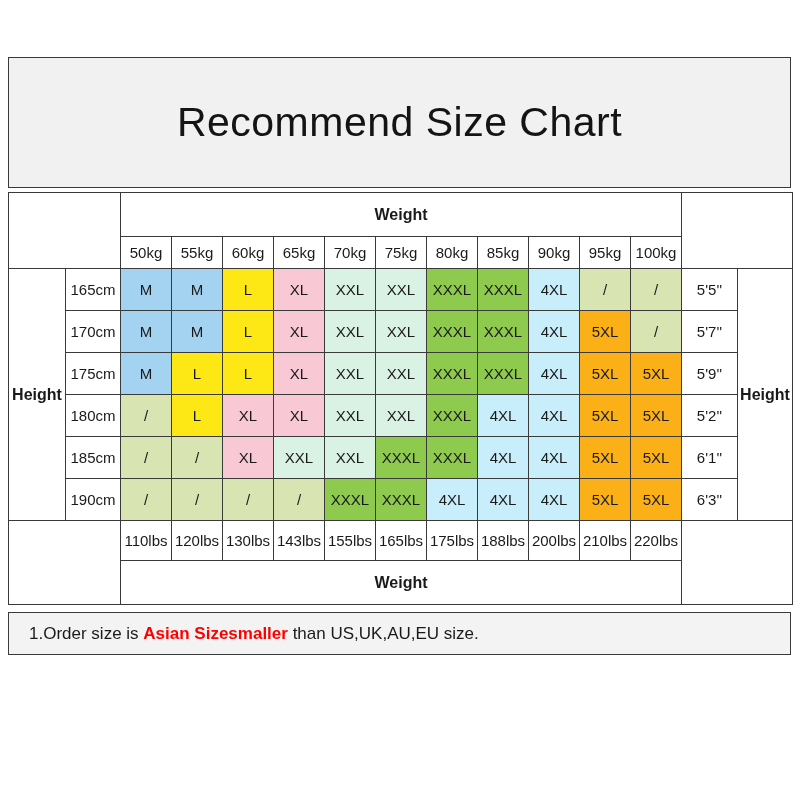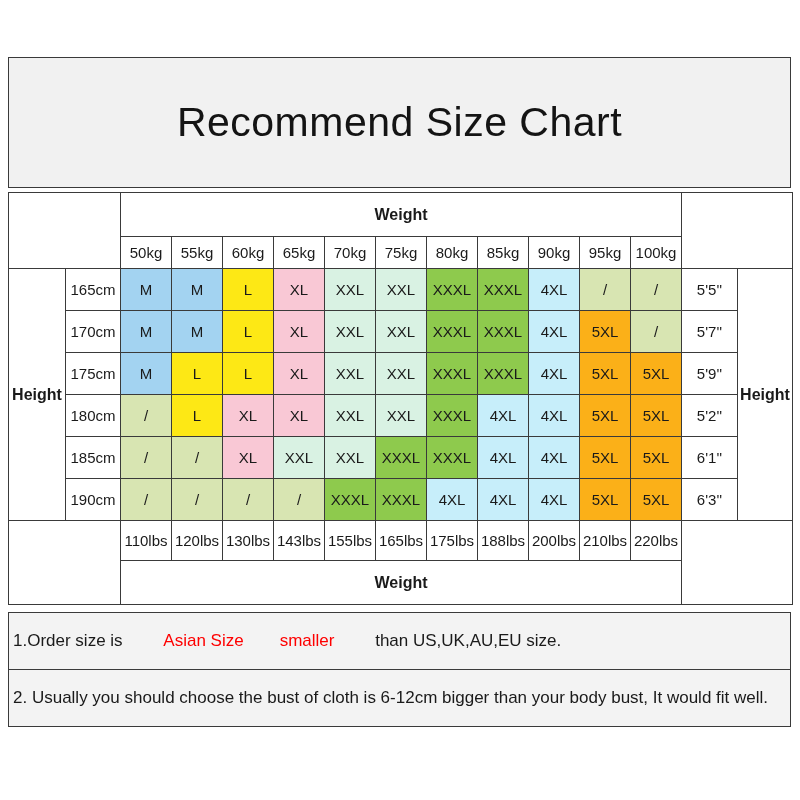--- a/index.html
+++ b/index.html
@@ -58,31 +58,30 @@
   }
   .notes-section {
     position: absolute;
     left: 8px;
     top: 612px;
     width: 783px;
   }
   .note-box {
     border: 1px solid var(--border);
     background: var(--note-bg);
-    height: 58px;
+    height: 43px;
     display: flex;
     align-items: center;
-    padding-left: 4px;
+    padding-left: 20px;
     font-size: 17px;
     margin-top: -1px;
     white-space: pre-wrap;
-    gap: 36px;
   }
   .note-box:first-child { margin-top: 0; }
-  .red-bold { color: var(--red); font-weight: normal; text-align: center; }
+  .red-bold { color: var(--red); font-weight: bold; text-align: center; }
 </style>
 </head>
 <body>
 
 <div class="page">
   <div class="title-box">
     <div class="title-text">Recommend Size Chart</div>
   </div>
 
   <table class="size-table">
@@ -230,15 +229,14 @@
           <td colspan="2" rowspan="2"></td>
         </tr>
         <tr style="height: 44px;">
           <td class="hdr" colspan="11">Weight</td>
         </tr>
       </tbody>
     </table>
 
   <div class="notes-section">
       <div class="note-box"><span>1.Order size is </span><span class="red-bold">Asian Size</span><span class="red-bold">smaller</span><span> than US,UK,AU,EU size.</span></div>
-      <div class="note-box"><span>2. Usually you should choose the bust of cloth is 6-12cm bigger than your body bust, It would fit well.</span></div>
     </div>
 </div>
 
 </body></html>

